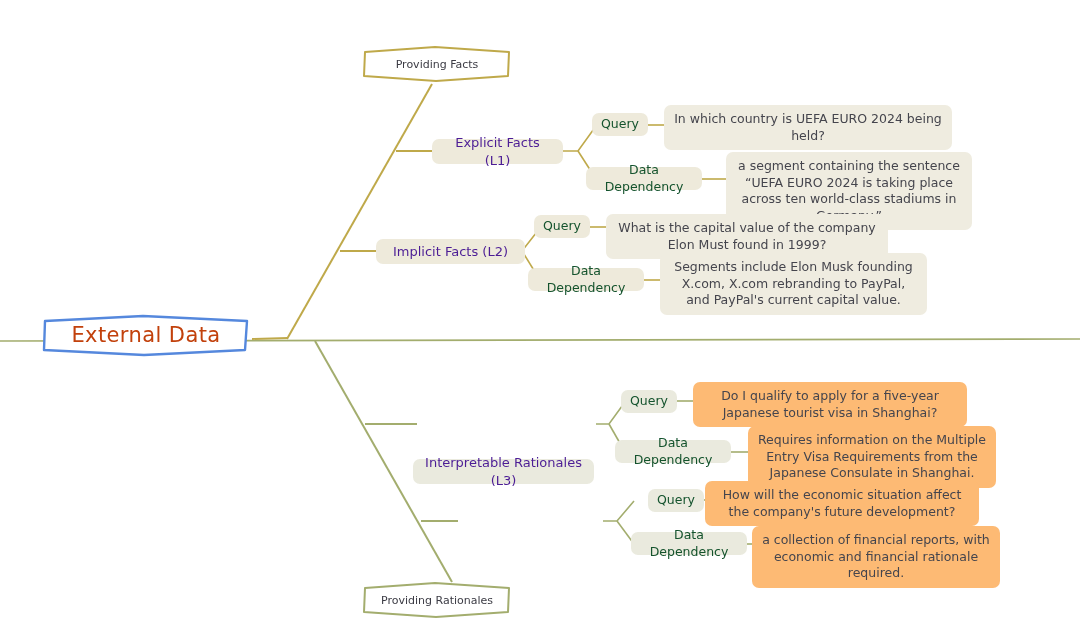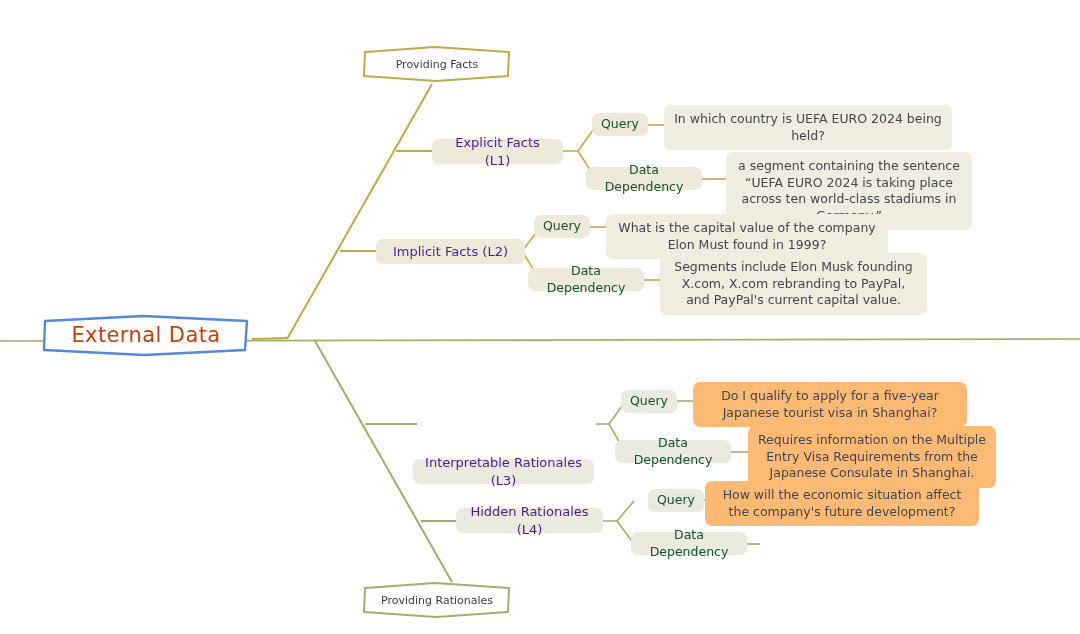--- a/index.html
+++ b/index.html
@@ -201,21 +201,20 @@
     </svg>
     <span class="banner-label">Providing Rationales</span>
   </div>
 
   <div class="chip chip-gold chip-level" id="chip-explicit-facts">Explicit Facts (L1)</div>
 
   <div class="chip chip-gold chip-level" id="chip-implicit-facts">Implicit Facts (L2)</div>
 
   <div class="chip chip-olive chip-level" id="chip-interp-rationales">Interpretable Rationales (L3)</div>
 
-  <div class="chip chip-olive chip-level" id="chip-hidden-rationales">Hidden Rationales (L4)</div>
 
   <div class="chip chip-gold chip-kind" id="chip-q1">Query</div>
   <div class="chip chip-gold chip-kind" id="chip-d1">Data Dependency</div>
 
   <div class="chip chip-gold chip-kind" id="chip-q2">Query</div>
   <div class="chip chip-gold chip-kind" id="chip-d2">Data Dependency</div>
 
   <div class="chip chip-olive chip-kind" id="chip-q3">Query</div>
   <div class="chip chip-olive chip-kind" id="chip-d3">Data Dependency</div>
 
@@ -225,14 +224,15 @@
   <div class="chip chip-text-gold chip-body chip-multiline" id="chip-t-q1">In which country is UEFA EURO 2024 being held?</div>
   <div class="chip chip-text-gold chip-body chip-multiline" id="chip-t-d1">a segment containing the sentence “UEFA EURO 2024 is taking place across ten world-class stadiums in Germany.”</div>
 
   <div class="chip chip-text-gold chip-body chip-multiline" id="chip-t-q2">What is the capital value of the company Elon Must found in 1999?</div>
   <div class="chip chip-text-gold chip-body chip-multiline" id="chip-t-d2">Segments include Elon Musk founding X.com, X.com rebranding to PayPal, and PayPal's current capital value.</div>
 
   <div class="chip chip-text-olive chip-body chip-multiline" id="chip-t-q3">Do I qualify to apply for a five-year Japanese tourist visa in Shanghai?</div>
   <div class="chip chip-text-olive chip-body chip-multiline" id="chip-t-d3">Requires information on the Multiple Entry Visa Requirements from the Japanese Consulate in Shanghai.</div>
 
   <div class="chip chip-text-olive chip-body chip-multiline" id="chip-t-q4">How will the economic situation affect the company's future development?</div>
+  <div class="chip chip-text-olive chip-body chip-multiline" id="chip-t-d4">a collection of financial reports, with economic and financial rationale required.</div>
 
 </div>
 
 </body></html>

